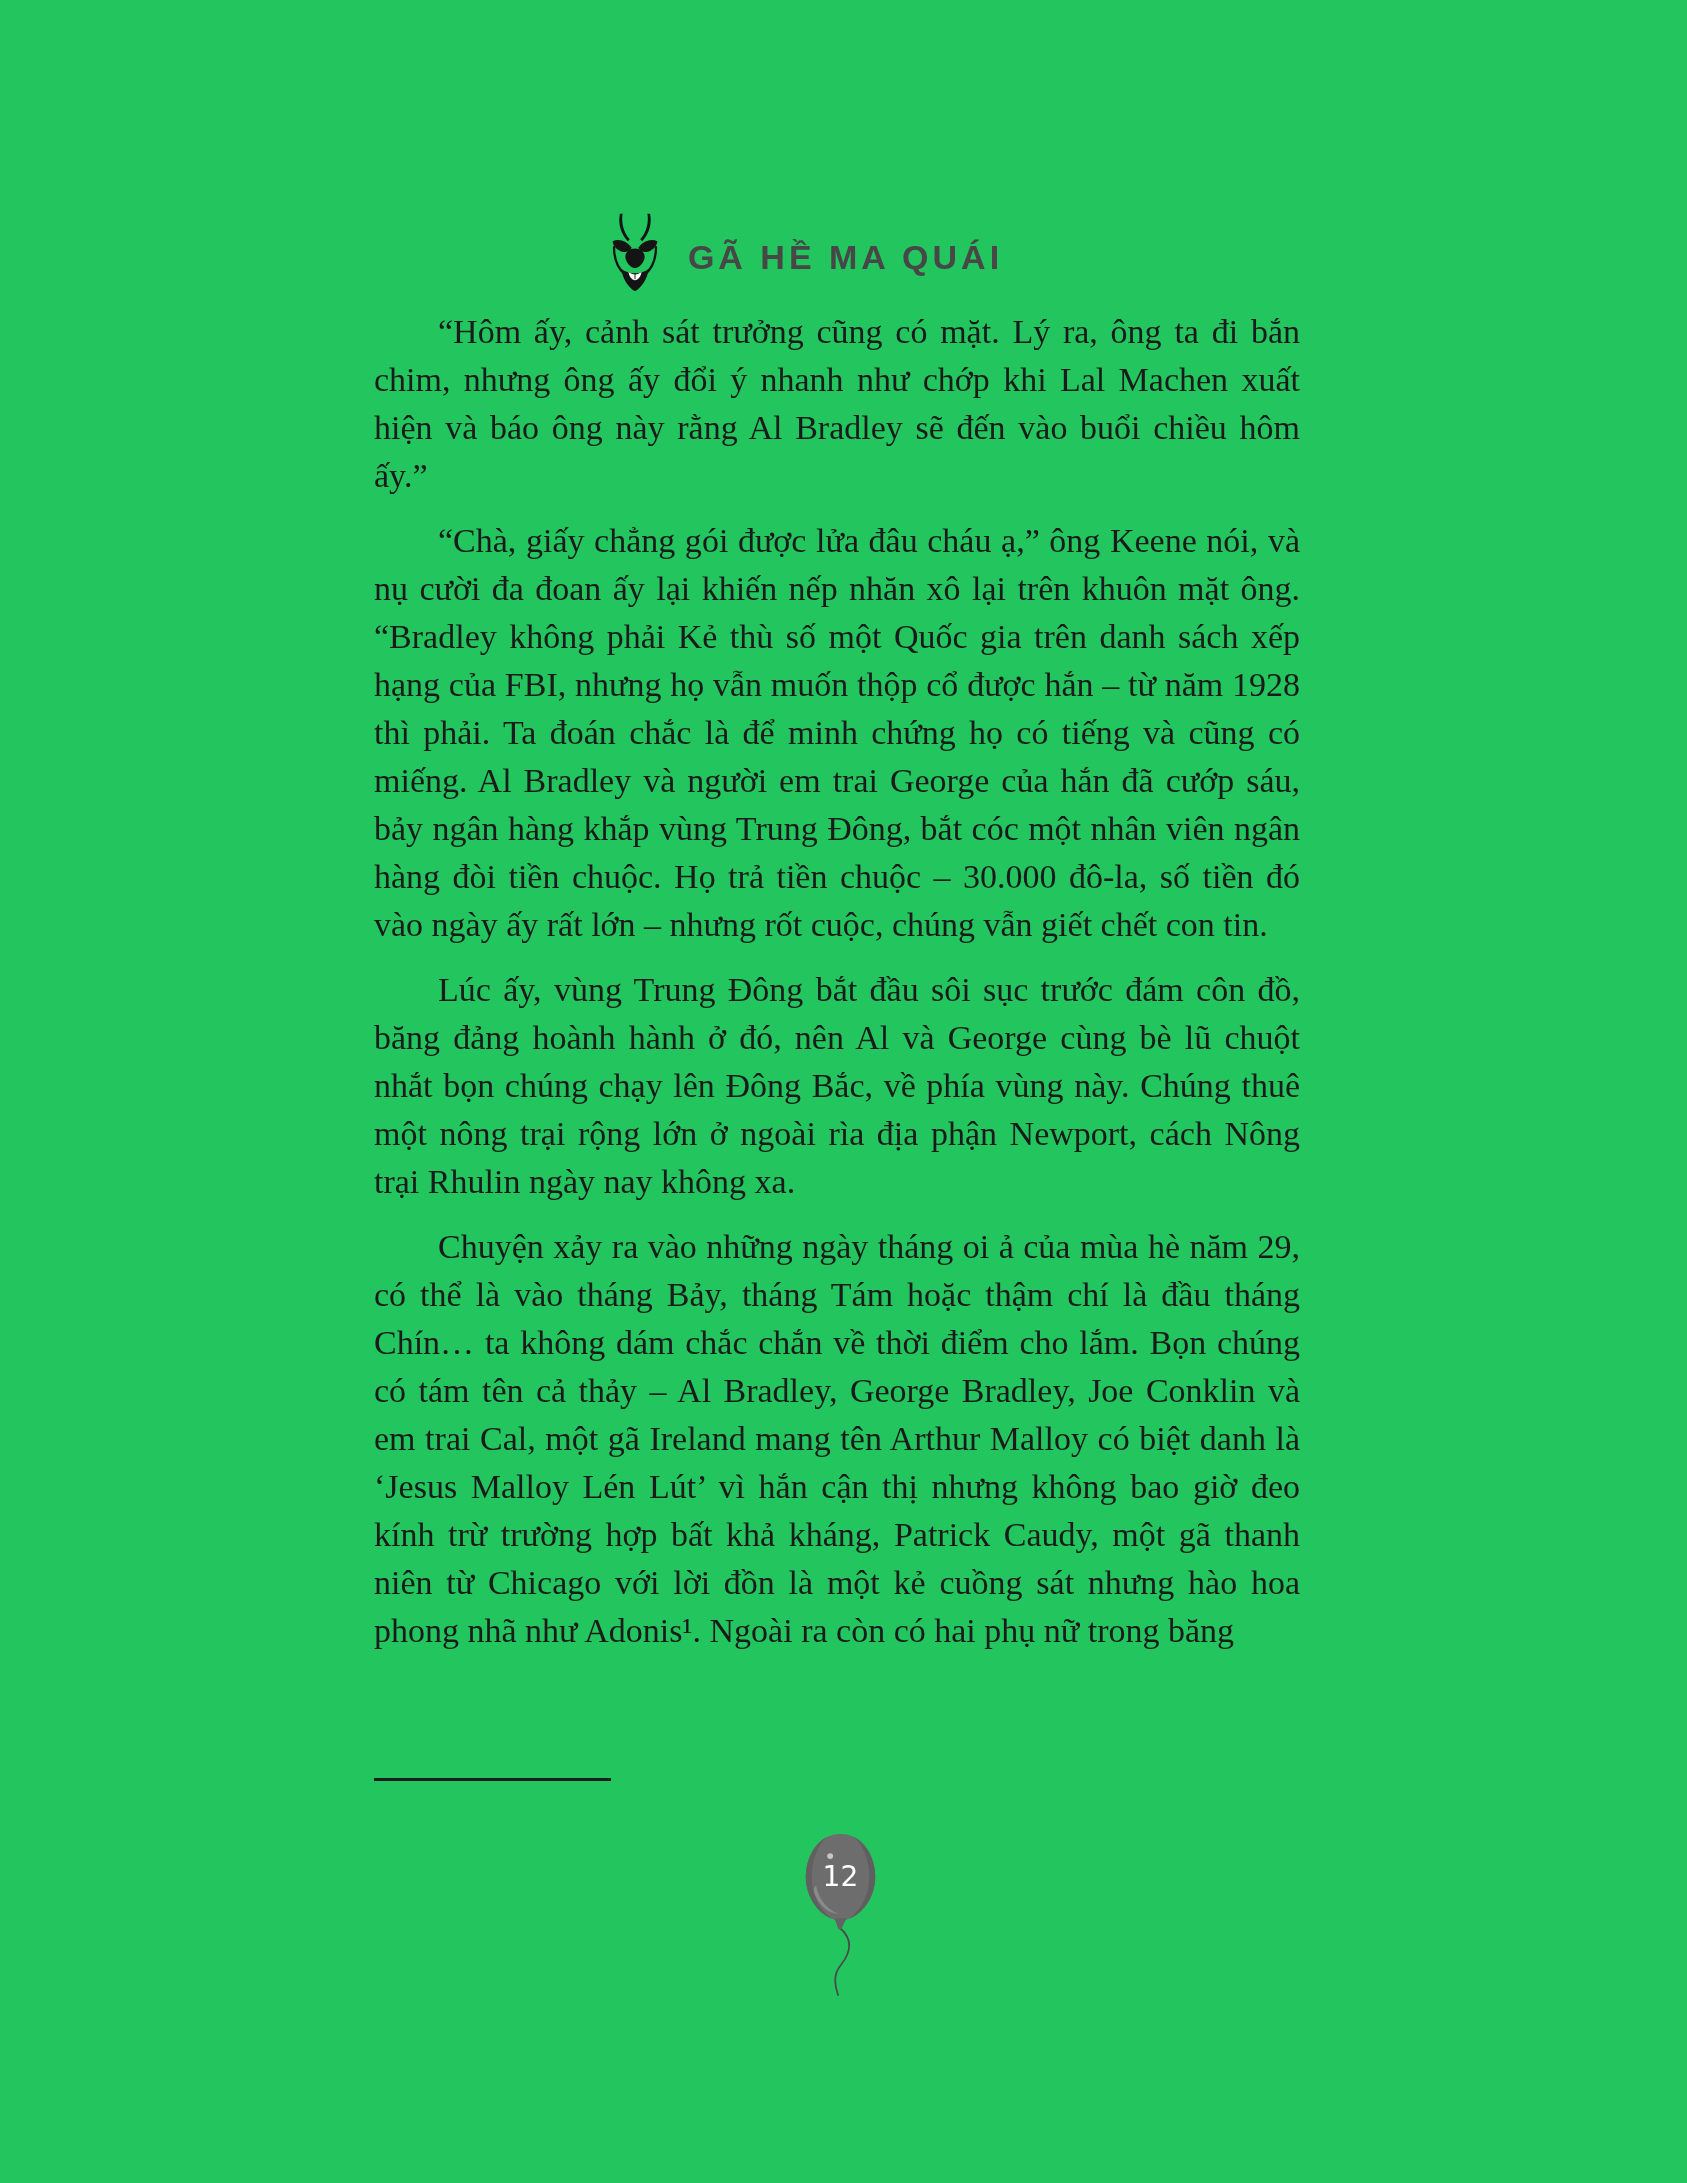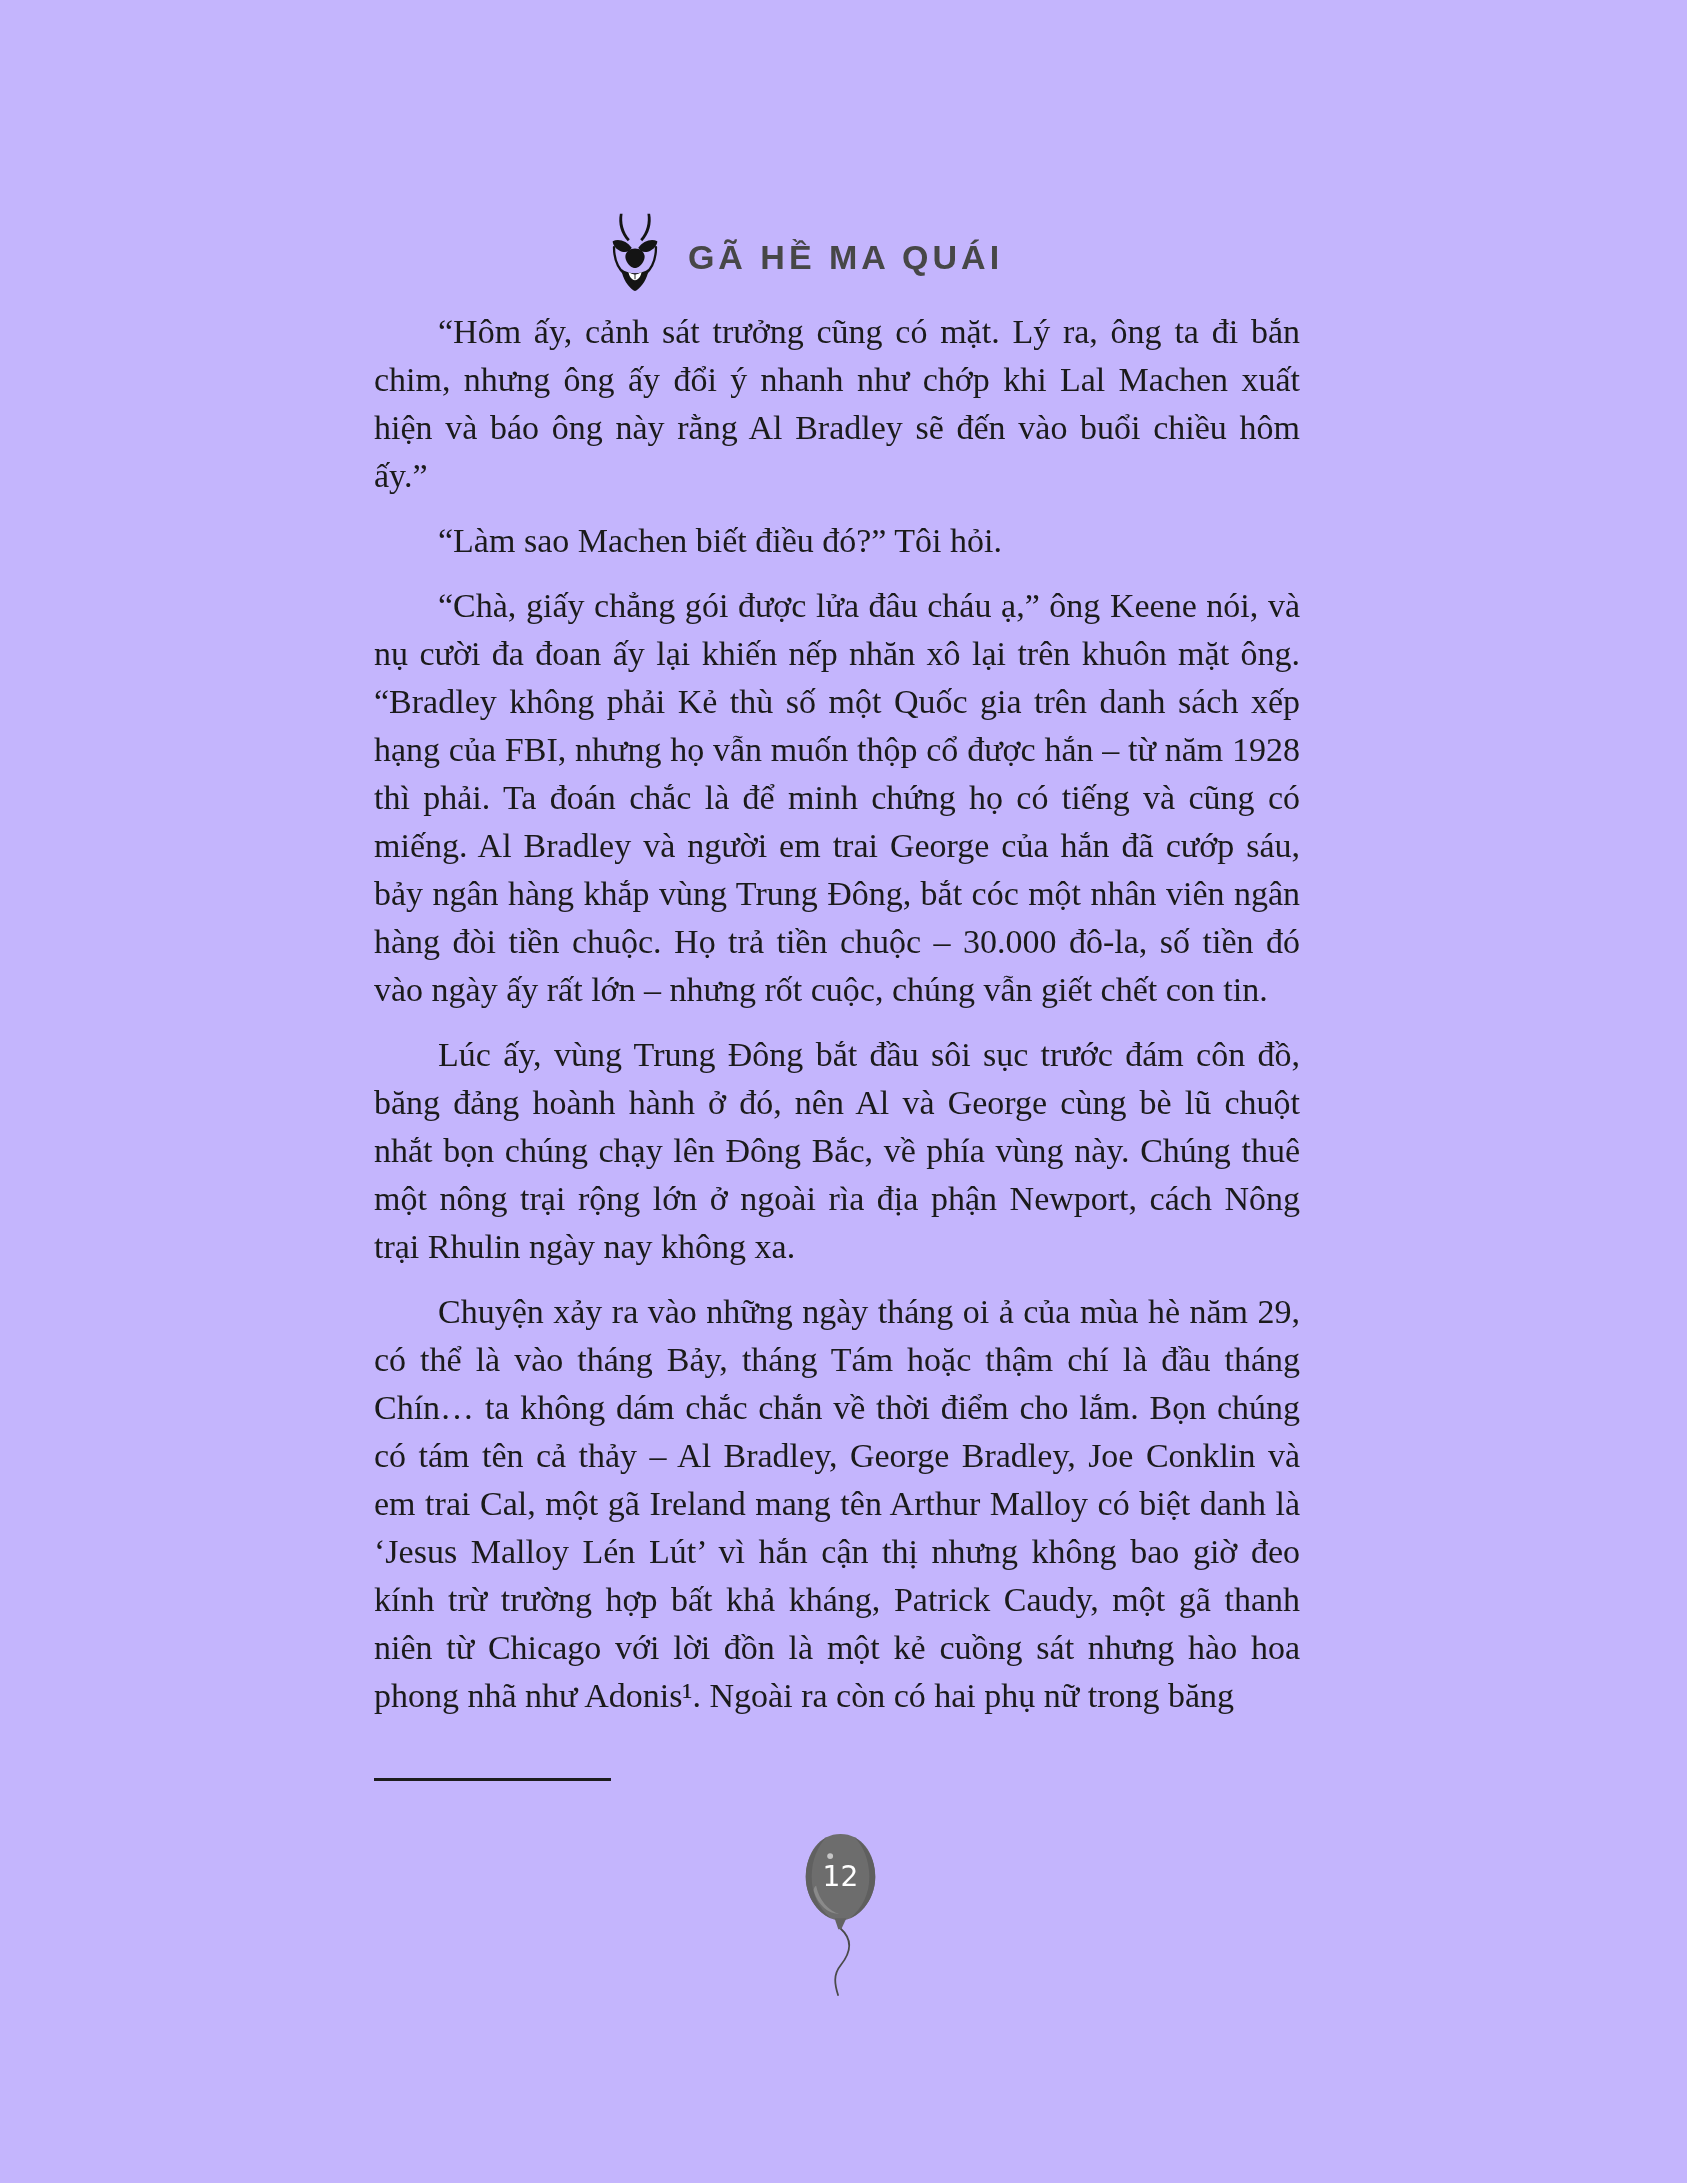--- a/index.html
+++ b/index.html
@@ -1,19 +1,19 @@
 <!DOCTYPE html>
 <html style="font-size:10.6px"><head>
 <meta charset="utf-8">
 <style>
   html,body{margin:0;padding:0;background:#ffffff;}
   .page{
     position:relative;
     width:1687px;height:2183px;
-    background:#c4b5fd;
+    background:#22c55e;
     overflow:hidden;
     font-family:"Liberation Serif","DejaVu Serif",serif;
     color:#1b1b1b;
   }
 
   
   .chapter-header{
     position:absolute;top:213px;left:0;right:0;
     display:flex;align-items:center;justify-content:center;
     gap:20px;
@@ -81,21 +81,20 @@
 
         <path d="M40,90 C47,95 53,95 60,90 C59,96 57,99 54,101 C51,103 49,103 46,101 C43,99 41,96 40,90 Z" fill="#ffffff"></path>
         <path d="M49.3,92 L50.7,92 L50.7,101 L49.3,101 Z" fill="#141414"></path>
       </svg>
     </span>
     <h1 class="chapter-title">GÃ HỀ MA QUÁI</h1>
   </header>
 
   <main class="body-text">
     <p>“Hôm ấy, cảnh sát trưởng cũng có mặt. Lý ra, ông ta đi bắn chim, nhưng ông ấy đổi ý nhanh như chớp khi Lal Machen xuất hiện và báo ông này rằng Al Bradley sẽ đến vào buổi chiều hôm ấy.”</p>
-    <p>“Làm sao Machen biết điều đó?” Tôi hỏi.</p>
     <p>“Chà, giấy chẳng gói được lửa đâu cháu ạ,” ông Keene nói, và nụ cười đa đoan ấy lại khiến nếp nhăn xô lại trên khuôn mặt ông. “Bradley không phải Kẻ thù số một Quốc gia trên danh sách xếp hạng của FBI, nhưng họ vẫn muốn thộp cổ được hắn – từ năm 1928 thì phải. Ta đoán chắc là để minh chứng họ có tiếng và cũng có miếng. Al Bradley và người em trai George của hắn đã cướp sáu, bảy ngân hàng khắp vùng Trung Đông, bắt cóc một nhân viên ngân hàng đòi tiền chuộc. Họ trả tiền chuộc – 30.000 đô-la, số tiền đó vào ngày ấy rất lớn – nhưng rốt cuộc, chúng vẫn giết chết con tin.</p>
     <p>Lúc ấy, vùng Trung Đông bắt đầu sôi sục trước đám côn đồ, băng đảng hoành hành ở đó, nên Al và George cùng bè lũ chuột nhắt bọn chúng chạy lên Đông Bắc, về phía vùng này. Chúng thuê một nông trại rộng lớn ở ngoài rìa địa phận Newport, cách Nông trại Rhulin ngày nay không xa.</p>
     <p>Chuyện xảy ra vào những ngày tháng oi ả của mùa hè năm 29, có thể là vào tháng Bảy, tháng Tám hoặc thậm chí là đầu tháng Chín… ta không dám chắc chắn về thời điểm cho lắm. Bọn chúng có tám tên cả thảy – Al Bradley, George Bradley, Joe Conklin và em trai Cal, một gã Ireland mang tên Arthur Malloy có biệt danh là ‘Jesus Malloy Lén Lút’ vì hắn cận thị nhưng không bao giờ đeo kính trừ trường hợp bất khả kháng, Patrick Caudy, một gã thanh niên từ Chicago với lời đồn là một kẻ cuồng sát nhưng hào hoa phong nhã như Adonis¹. Ngoài ra còn có hai phụ nữ trong băng</p>
   </main>
 
   <div class="footnote-rule"></div>
 
   <div class="balloon">
     <svg viewBox="0 0 120 230" xmlns="http://www.w3.org/2000/svg" aria-hidden="true">
 

